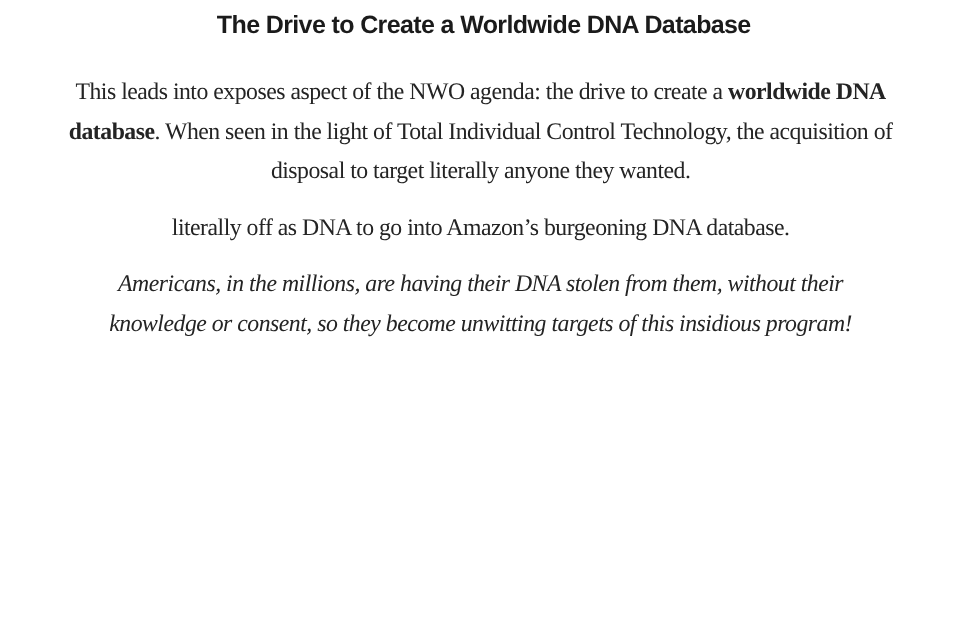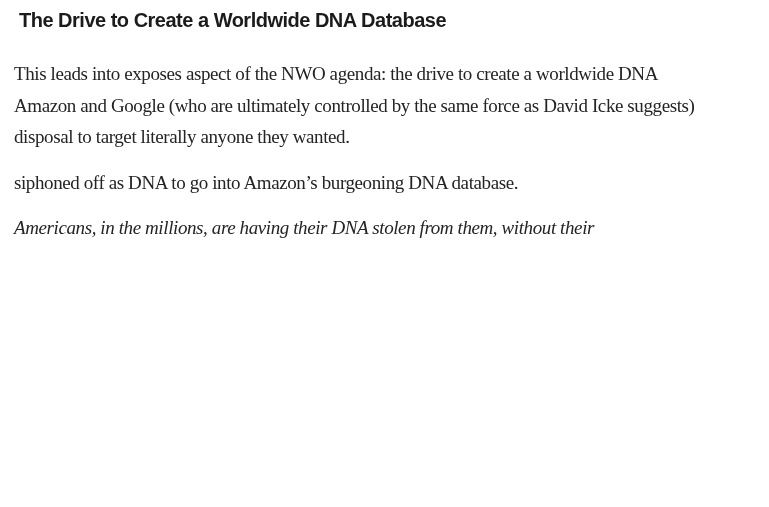--- a/index.html
+++ b/index.html
@@ -8,20 +8,21 @@
   }
   body {
     width: 769px;
     height: 507px;
     background: #ffffff;
     overflow: hidden;
     font-family: "Liberation Serif", "DejaVu Serif", serif;
   }
   .article {
     padding: 0 14px 0 14px;
+    text-align: center;
   }
   .article-heading {
     margin: 6px 0 24px 0;
     padding-left: 5px;
     font-family: "Liberation Sans", "DejaVu Sans", sans-serif;
     font-weight: 700;
     font-size: 20px;
     line-height: 28px;
     letter-spacing: -0.5px;
     color: #1b1b1b;
@@ -33,34 +34,35 @@
     white-space: nowrap;
     font-size: 19px;
     line-height: 31.5px;
     letter-spacing: -0.4px;
     color: #242424;
   }
   .paragraph.italic .text-line {
     font-style: italic;
   }
   .text-line strong {
-    font-weight: 400;
+    font-weight: 700;
   }
 </style>
 </head>
 <body>
 
 <main class="article">
   <h1 class="article-heading">The Drive to Create a Worldwide DNA Database</h1>
   <div id="article-body">
       <div class="paragraph normal">
         <div class="text-line"><span>This leads into exposes aspect of the NWO agenda: the drive to create a </span><strong>worldwide DNA</strong></div>
-        <div class="text-line"><span>Amazon and Google (who are ultimately controlled by the same force as David Icke suggests)</span></div>
+        <div class="text-line"><strong>database</strong><span>. When seen in the light of Total Individual Control Technology, the acquisition of</span></div>
         <div class="text-line"><span>disposal to target literally anyone they wanted.</span></div>
       </div>
       <div class="paragraph normal">
-        <div class="text-line"><span>siphoned off as DNA to go into Amazon’s burgeoning DNA database.</span></div>
+        <div class="text-line"><span>literally off as DNA to go into Amazon’s burgeoning DNA database.</span></div>
       </div>
       <div class="paragraph italic">
         <div class="text-line"><span>Americans, in the millions, are having their DNA stolen from them, without their</span></div>
+        <div class="text-line"><span>knowledge or consent, so they become unwitting targets of this insidious program!</span></div>
       </div>
     </div>
 </main>
 
 </body></html>

